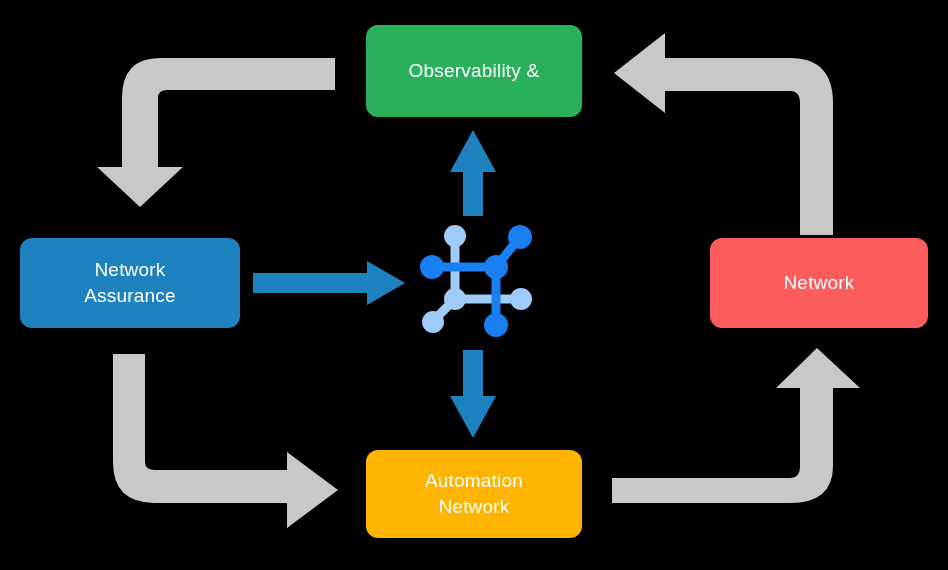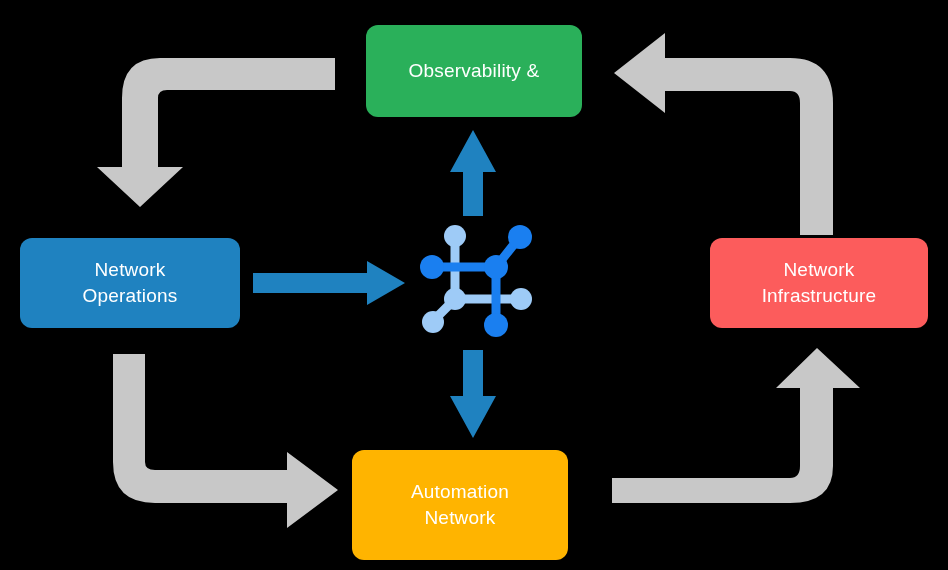--- a/index.html
+++ b/index.html
@@ -35,21 +35,21 @@
   #box-observability {
     left: 366px; top: 25px; width: 216px; height: 92px;
   }
   #box-network-operations {
     left: 20px; top: 238px; width: 220px; height: 90px;
   }
   #box-network-infrastructure {
     left: 710px; top: 238px; width: 218px; height: 90px;
   }
   #box-automation {
-    left: 352px; top: 450px; width: 216px; height: 110px;
+    left: 366px; top: 450px; width: 216px; height: 88px;
   }
 
   .svg-layer {
     position: absolute;
     left: 0; top: 0;
     width: 948px;
     height: 570px;
     pointer-events: none;
   }
 </style>
@@ -79,28 +79,27 @@
 
   <div class="node-box" id="box-observability" style="background:#2ab05a">
     <div>
       <span>Observability &amp;</span>
     </div>
   </div>
 
   <div class="node-box" id="box-network-operations" style="background:#1f82c0">
     <div>
       <span>Network</span>
-      <span>Operations</span>
+      <span>Assurance</span>
     </div>
   </div>
 
   <div class="node-box" id="box-network-infrastructure" style="background:#fc5c5c">
     <div>
       <span>Network</span>
-      <span>Infrastructure</span>
     </div>
   </div>
 
   <div class="node-box" id="box-automation" style="background:#ffb400">
     <div>
       <span>Automation</span>
       <span>Network</span>
     </div>
   </div>
 

